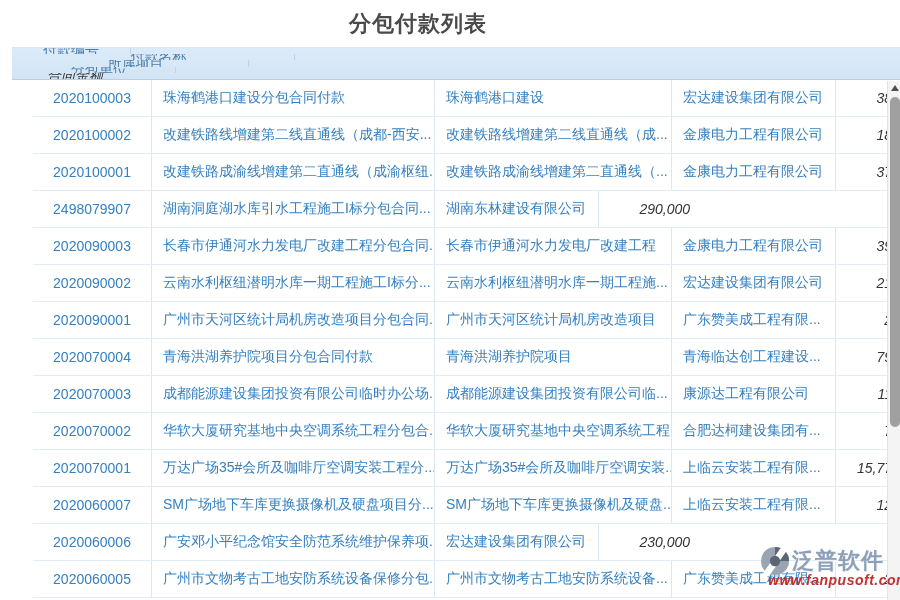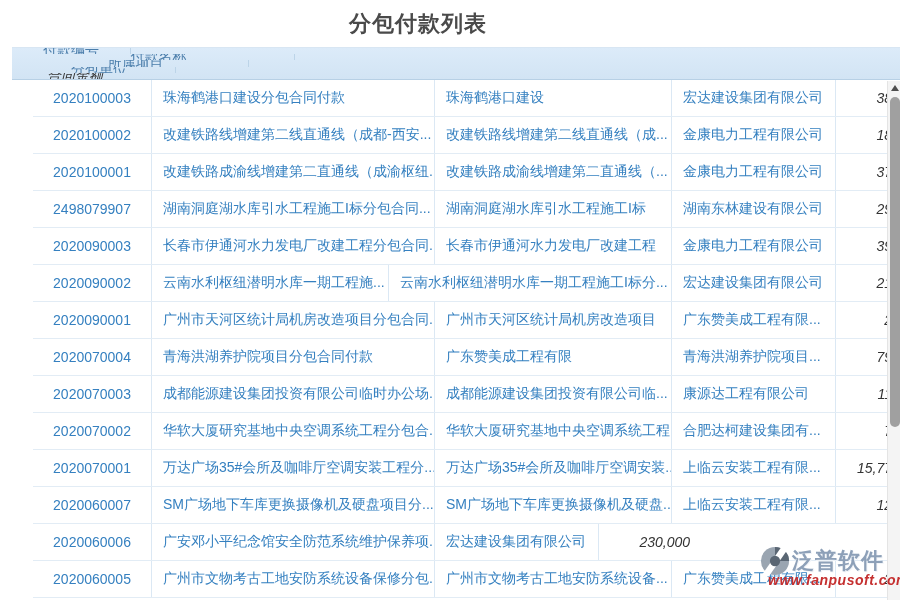--- a/index.html
+++ b/index.html
@@ -87,50 +87,49 @@
         <div class="tr row">
           <div class="td c0 link">2020100001</div>
           <div class="td c1 link">改建铁路成渝线增建第二直通线（成渝枢纽...</div>
           <div class="td c2 link">改建铁路成渝线增建第二直通线（...</div>
           <div class="td c3 link">金康电力工程有限公司</div>
           <div class="td c4">371,500</div>
         </div>
         <div class="tr row">
           <div class="td c0 link">2498079907</div>
           <div class="td c1 link">湖南洞庭湖水库引水工程施工I标分包合同...</div>
-          <div class="td c2 link">湖南洞庭湖水库引水工程施工I标</div>
           <div class="td c3 link">湖南东林建设有限公司</div>
           <div class="td c4">290,000</div>
         </div>
         <div class="tr row">
           <div class="td c0 link">2020090003</div>
           <div class="td c1 link">长春市伊通河水力发电厂改建工程分包合同...</div>
           <div class="td c2 link">长春市伊通河水力发电厂改建工程</div>
           <div class="td c3 link">金康电力工程有限公司</div>
           <div class="td c4">390,000</div>
         </div>
         <div class="tr row">
           <div class="td c0 link">2020090002</div>
+          <div class="td c1 link">云南水利枢纽潜明水库一期工程施工I标分...</div>
           <div class="td c2 link">云南水利枢纽潜明水库一期工程施...</div>
-          <div class="td c1 link">云南水利枢纽潜明水库一期工程施工I标分...</div>
           <div class="td c3 link">宏达建设集团有限公司</div>
           <div class="td c4">219,000</div>
         </div>
         <div class="tr row">
           <div class="td c0 link">2020090001</div>
           <div class="td c1 link">广州市天河区统计局机房改造项目分包合同...</div>
           <div class="td c2 link">广州市天河区统计局机房改造项目</div>
           <div class="td c3 link">广东赞美成工程有限...</div>
           <div class="td c4">28,000</div>
         </div>
         <div class="tr row">
           <div class="td c0 link">2020070004</div>
           <div class="td c1 link">青海洪湖养护院项目分包合同付款</div>
-          <div class="td c2 link">广东赞美成工程有限</div>
-          <div class="td c3 link">青海洪湖养护院项目...</div>
+          <div class="td c2 link">青海洪湖养护院项目</div>
+          <div class="td c3 link">青海临达创工程建设...</div>
           <div class="td c4">798,380</div>
         </div>
         <div class="tr row">
           <div class="td c0 link">2020070003</div>
           <div class="td c1 link">成都能源建设集团投资有限公司临时办公场...</div>
           <div class="td c2 link">成都能源建设集团投资有限公司临...</div>
           <div class="td c3 link">康源达工程有限公司</div>
           <div class="td c4">112,778</div>
         </div>
         <div class="tr row">

